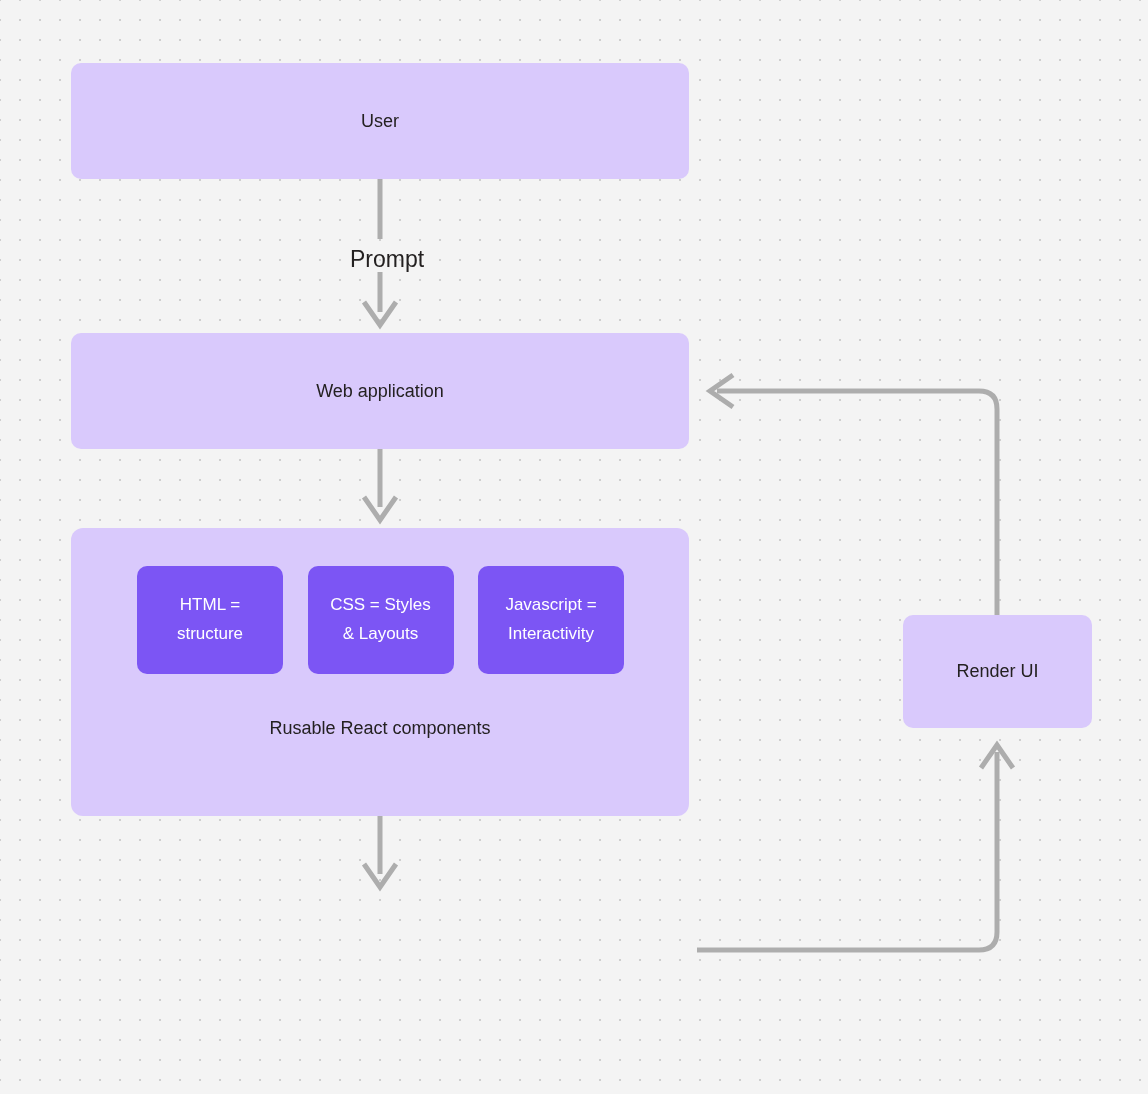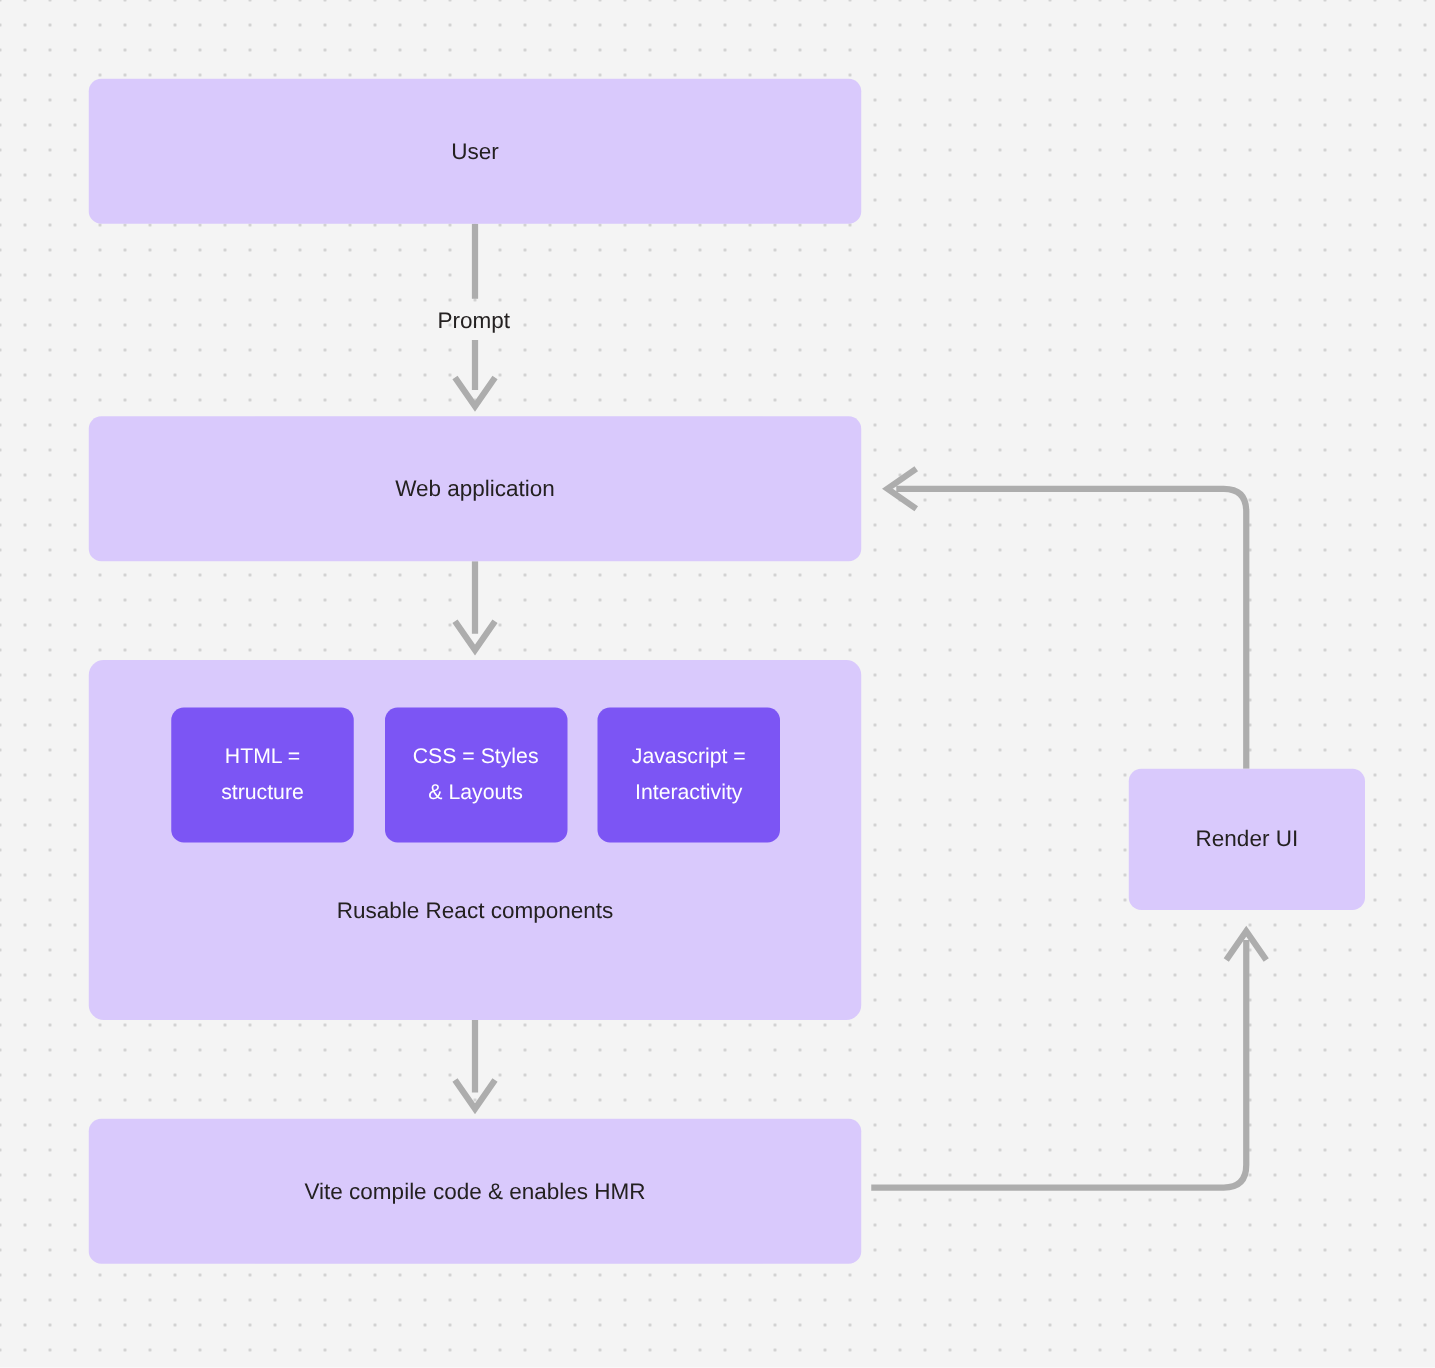--- a/index.html
+++ b/index.html
@@ -77,21 +77,21 @@
   }
 
   
   .edge { position: absolute; overflow: visible; }
   .edge path, .edge line { fill: none; stroke: #adadad; stroke-width: 5px; }
   .edge .head { fill: none; stroke: #adadad; stroke-width: 5px;
                 stroke-linecap: butt; stroke-linejoin: miter; }
 
   .edge-label {
     position: absolute;
-    font-size: 18px;
+    font-size: 23px;
     color: #242121;
     background: transparent;
     padding: 0 7px;
     white-space: nowrap;
   }
 
   #edge-user-webapp  { left: 0; top: 0; width: 1148px; height: 1094px; }
   #label-prompt      { left: 343px; top: 246px; }
 </style>
 </head>
@@ -155,21 +155,18 @@
         </span>
       </div>
     </div>
     <div class="container-caption">Rusable React components</div>
   </div>
 
   <div id="node-webapp" class="node">
     <span>Web application</span>
   </div>
 
-  <div id="node-vite" class="node">
-    <span>Vite compile code &amp; enables HMR</span>
-  </div>
 
   <div id="node-render" class="node">
     <span>Render UI</span>
   </div>
 
 </div>
 
 </body></html>

